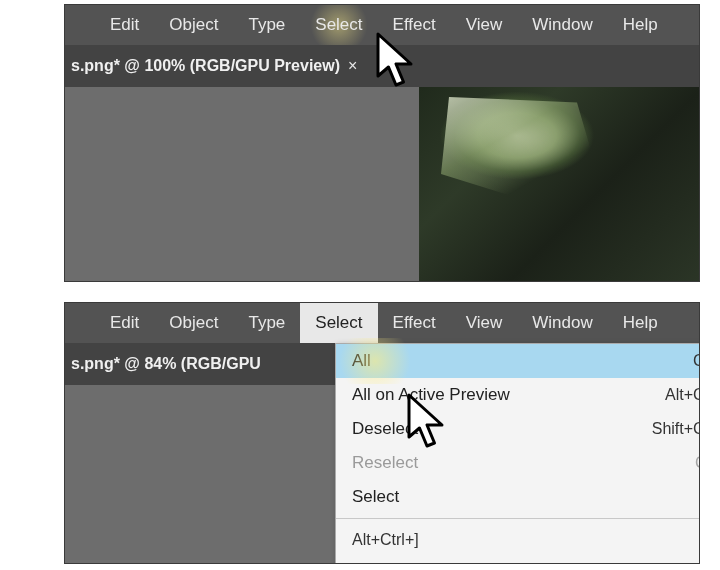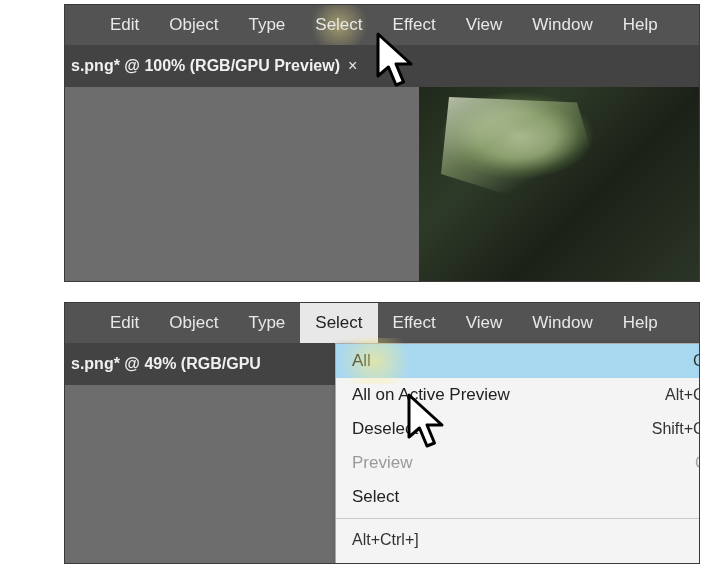--- a/index.html
+++ b/index.html
@@ -170,39 +170,39 @@
     <div class="menu-item">Edit</div>
     <div class="menu-item">Object</div>
     <div class="menu-item">Type</div>
     <div class="menu-item" style="background:#e8e8e8;color:#222;">Select</div>
     <div class="menu-item">Effect</div>
     <div class="menu-item">View</div>
     <div class="menu-item">Window</div>
     <div class="menu-item">Help</div>
   </div>
   <div class="tabbar">
-    <div class="tab" style="max-width:230px;">s.png* @ 49% (RGB/GPU</div>
+    <div class="tab" style="max-width:230px;">s.png* @ 84% (RGB/GPU</div>
   </div>
   <div class="canvas-area"></div>
 
   <div class="dropdown">
     <div class="dd-row highlight glow">
       <span>All</span>
       <span class="dd-shortcut">Ctrl+A</span>
     </div>
     <div class="dd-row">
       <span>All on Active Preview</span>
       <span class="dd-shortcut">Alt+Ctrl+A</span>
     </div>
     <div class="dd-row">
       <span>Deselect</span>
       <span class="dd-shortcut">Shift+Ctrl+A</span>
     </div>
     <div class="dd-row disabled">
-      <span>Preview</span>
+      <span>Reselect</span>
       <span class="dd-shortcut">Ctrl+6</span>
     </div>
     <div class="dd-row">
       <span>Select</span>
       <span class="dd-shortcut"></span>
     </div>
     <div class="dd-sep"></div>
     <div class="dd-row">
       <span class="dd-shortcut">Alt+Ctrl+]</span>
     </div>

